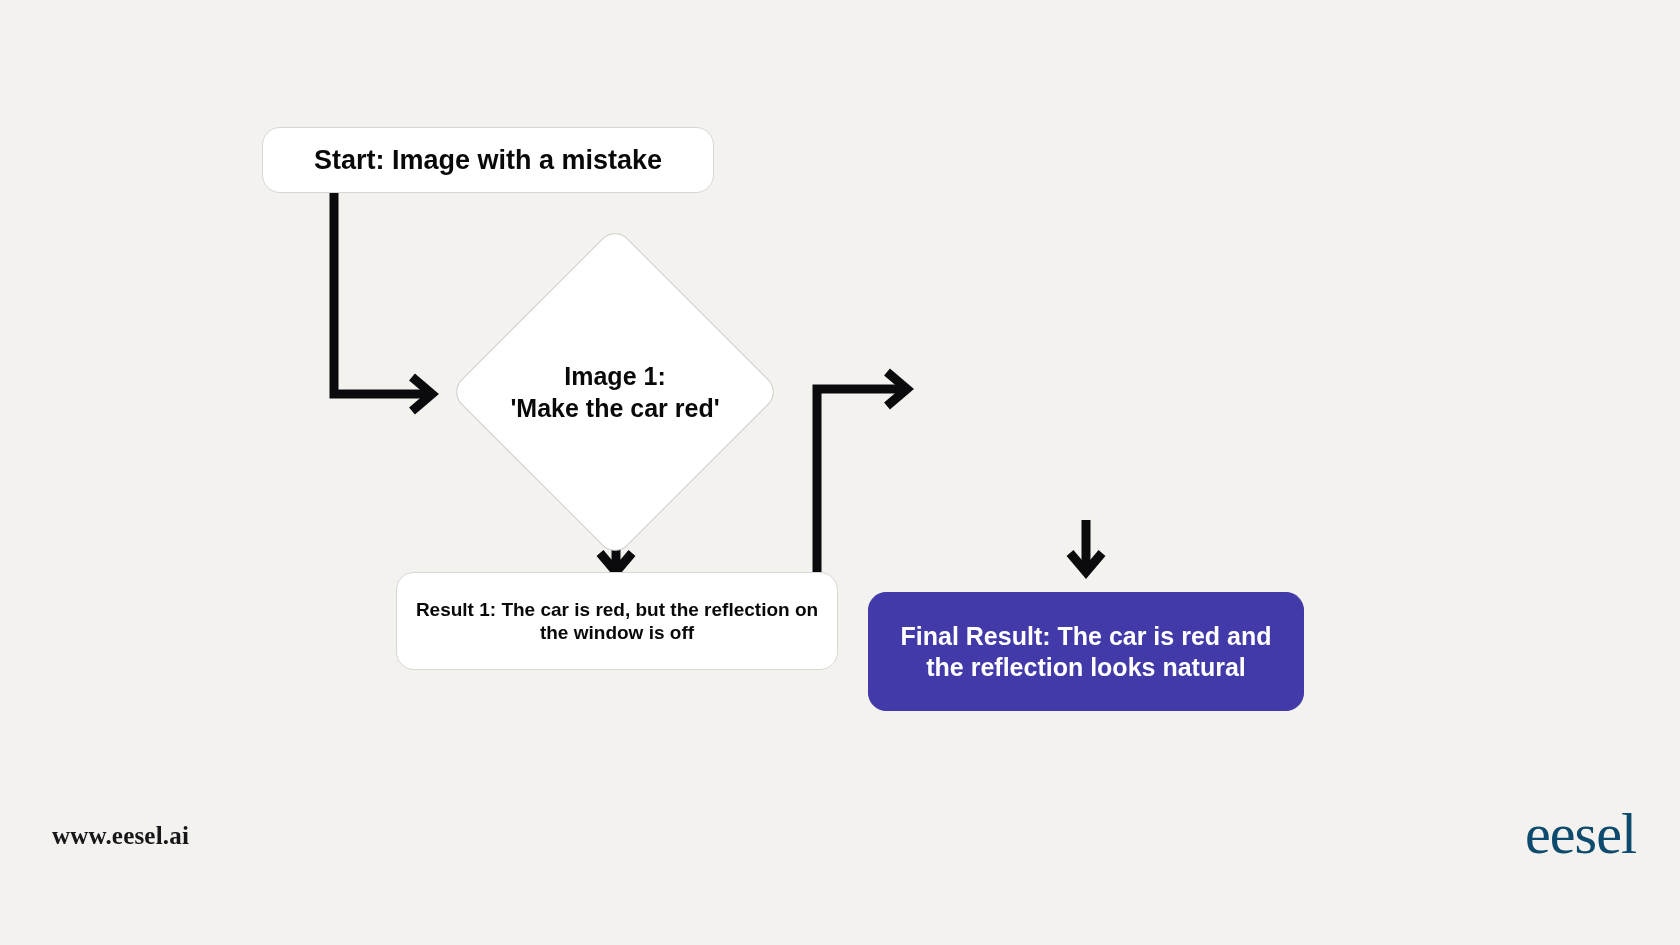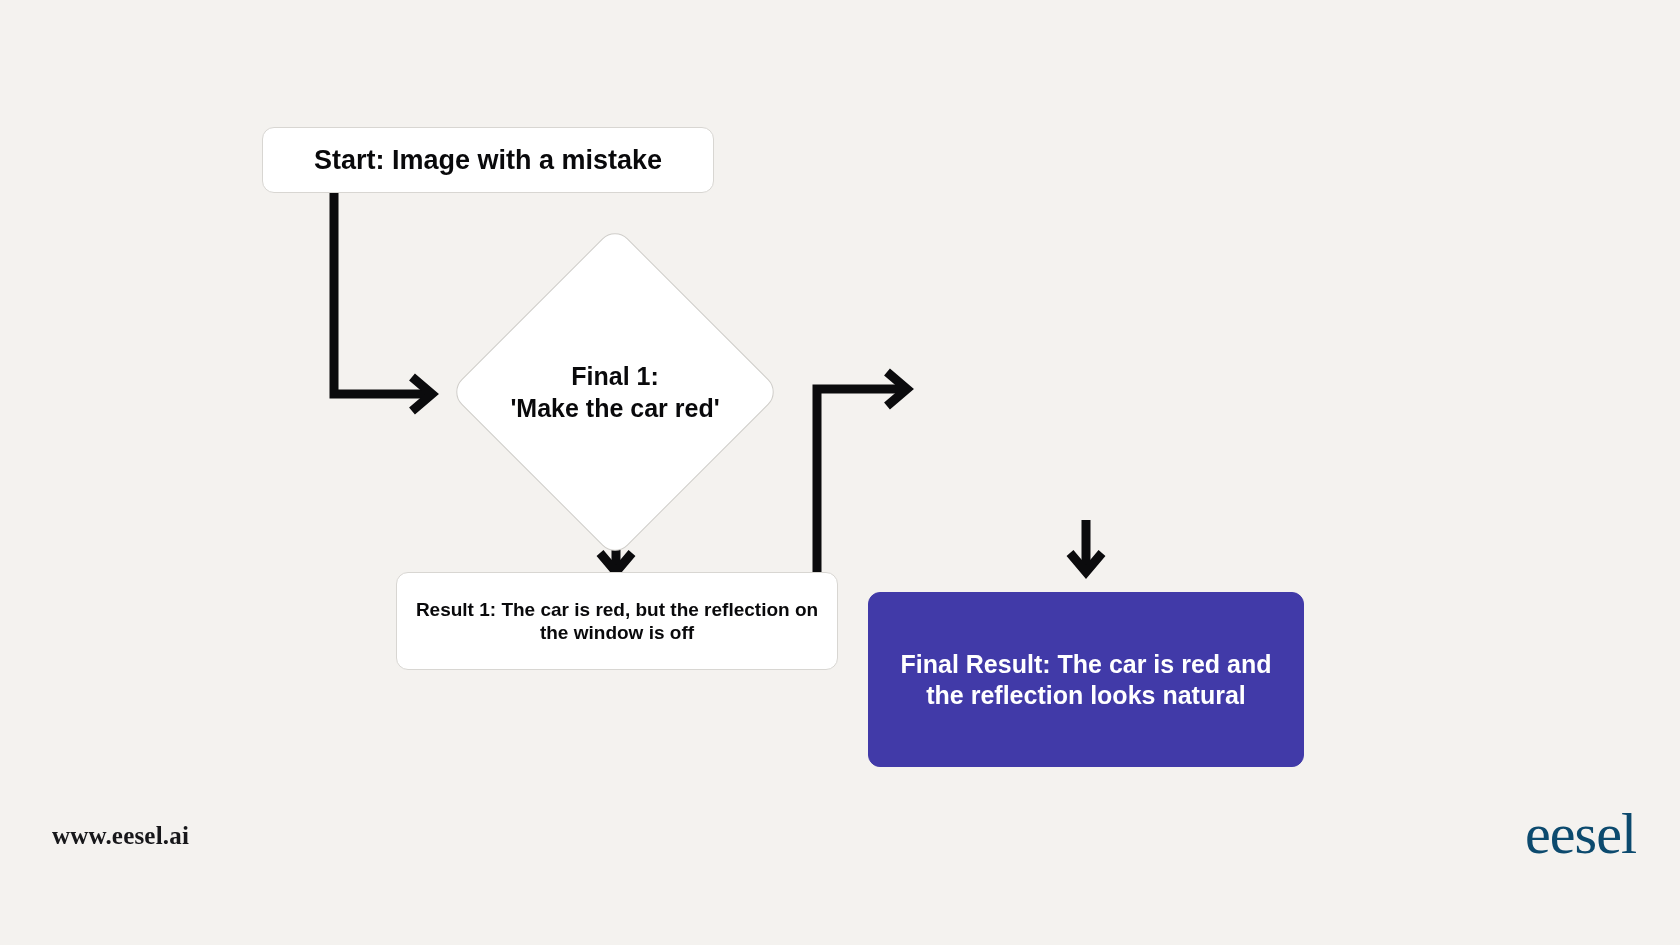--- a/index.html
+++ b/index.html
@@ -31,21 +31,21 @@
   }
   
   .node {
     position: absolute;
     z-index: 2;
     box-sizing: border-box;
   }
   .rect-node {
     background: #ffffff;
     border: 1px solid #d8d6d2;
-    border-radius: 12px;
+    border-radius: 18px;
     display: flex;
     align-items: center;
     justify-content: center;
     text-align: center;
     color: #09090b;
     font-weight: bold;
     line-height: 1.22;
     padding: 10px 18px;
   }
   .rect-node.accent {
@@ -92,21 +92,21 @@
     left: 396px;
     top: 572px;
     width: 442px;
     height: 98px;
     font-size: 19px;
   }
   #node-final {
     left: 868px;
     top: 592px;
     width: 436px;
-    height: 175px;
+    height: 119px;
     font-size: 25px;
   }
   #diamond-prompt1 {
     left: 450px;
     top: 227px;
     width: 330px;
     height: 330px;
   }
   #diamond-prompt1 .diamond-shape {
     width: 233px;
@@ -172,21 +172,21 @@
       <polyline points="600,553 616,572 632,553"></polyline>
       <polyline points="887,372 907,389 887,406"></polyline>
       <polyline points="1070,553 1086,572 1102,553"></polyline>
     </g>
   </svg>
 
   <div class="node rect-node" id="node-start">Start: Image with a mistake</div>
 
   <div class="diamond-wrap" id="diamond-prompt1">
     <div class="diamond-shape"></div>
-    <div class="diamond-label">Final 1:
+    <div class="diamond-label">Image 1:
 'Make the car red'</div>
   </div>
 
 
   <div class="node rect-node" id="node-result1">Result 1: The car is red, but the reflection on the window is off</div>
 
   <div class="node rect-node accent" id="node-final">Final Result: The car is red and the reflection looks natural</div>
 
   <div class="footer-url">www.eesel.ai</div>
   <div class="footer-logo">eesel</div>

